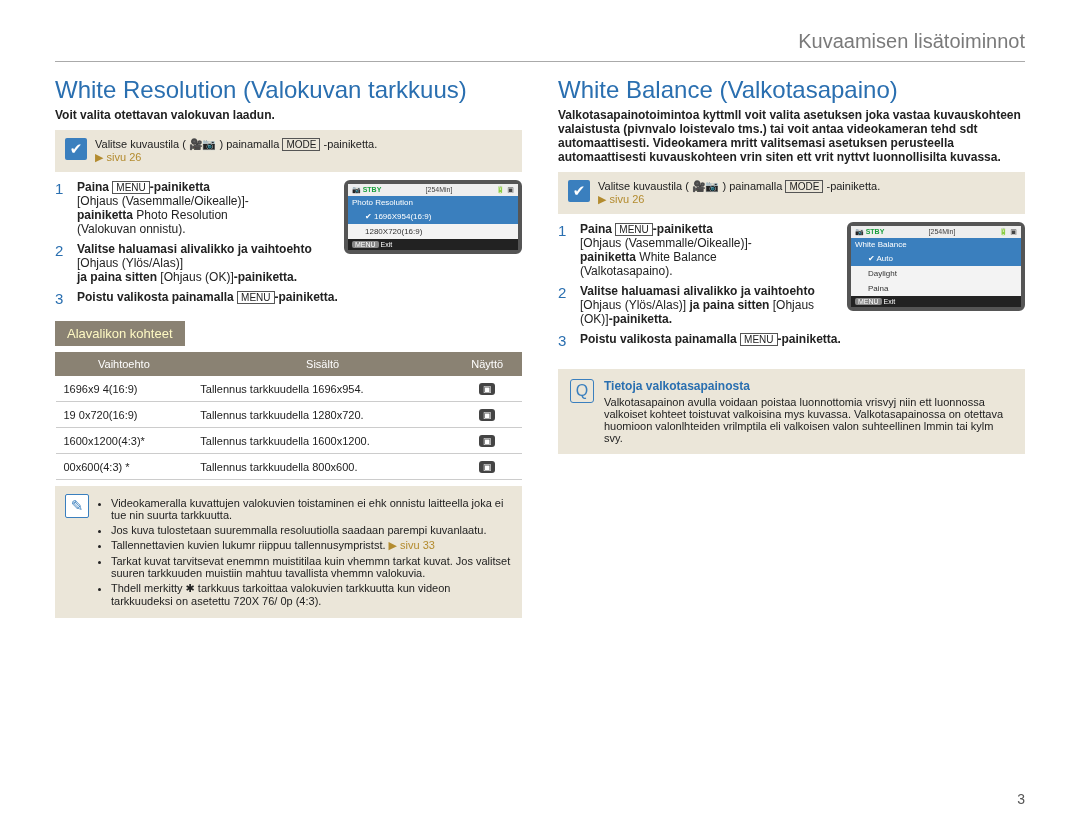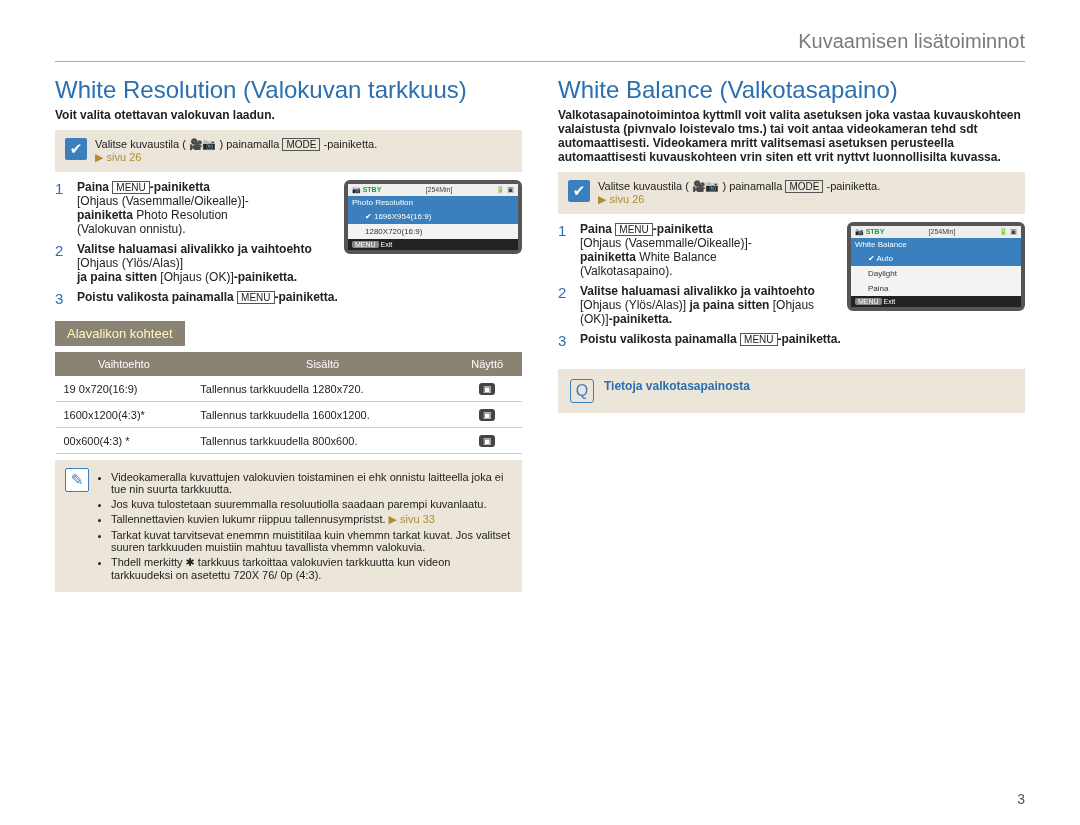--- a/index.html
+++ b/index.html
@@ -206,20 +206,25 @@
 
       <table class="opt">
         <thead>
             <tr>
           <th>Vaihtoehto</th>
           <th>Sisältö</th>
           <th>Näyttö</th>
         </tr>
           </thead>
         <tbody>
+          <tr>
+            <td>1696x9 4(16:9)</td>
+            <td>Tallennus tarkkuudella 1696x954.</td>
+            <td class="disp"><span class="chip">▣</span></td>
+          </tr>
           <tr>
             <td>19 0x720(16:9)</td>
             <td>Tallennus tarkkuudella 1280x720.</td>
             <td class="disp"><span class="chip">▣</span></td>
           </tr>
           <tr>
             <td>1600x1200(4:3)*</td>
             <td>Tallennus tarkkuudella 1600x1200.</td>
             <td class="disp"><span class="chip">▣</span></td>
           </tr>
@@ -295,19 +300,20 @@
               <span class="bold">Poistu valikosta painamalla </span><span style="border:1px solid #555;padding:0 3px;font-size:10px">MENU</span><span class="bold">-painiketta.</span>
             </div>
           </div>
         </div>
       </div>
 
       <div class="tipbox">
         <div class="tipicon">Q</div>
         <div>
           <div class="tiptitle">Tietoja valkotasapainosta</div>
+          <div>Valkotasapainon avulla voidaan poistaa luonnottomia vrisvyj niin ett luonnossa valkoiset kohteet toistuvat valkoisina mys kuvassa. Valkotasapainossa on otettava huomioon valonlhteiden vrilmptila eli valkoisen valon suhteellinen lmmin tai kylm svy.</div>
         </div>
       </div>
     </div>
   </div>
 
   <div class="pagenum">3</div>
 </div>
 
 </body></html>

